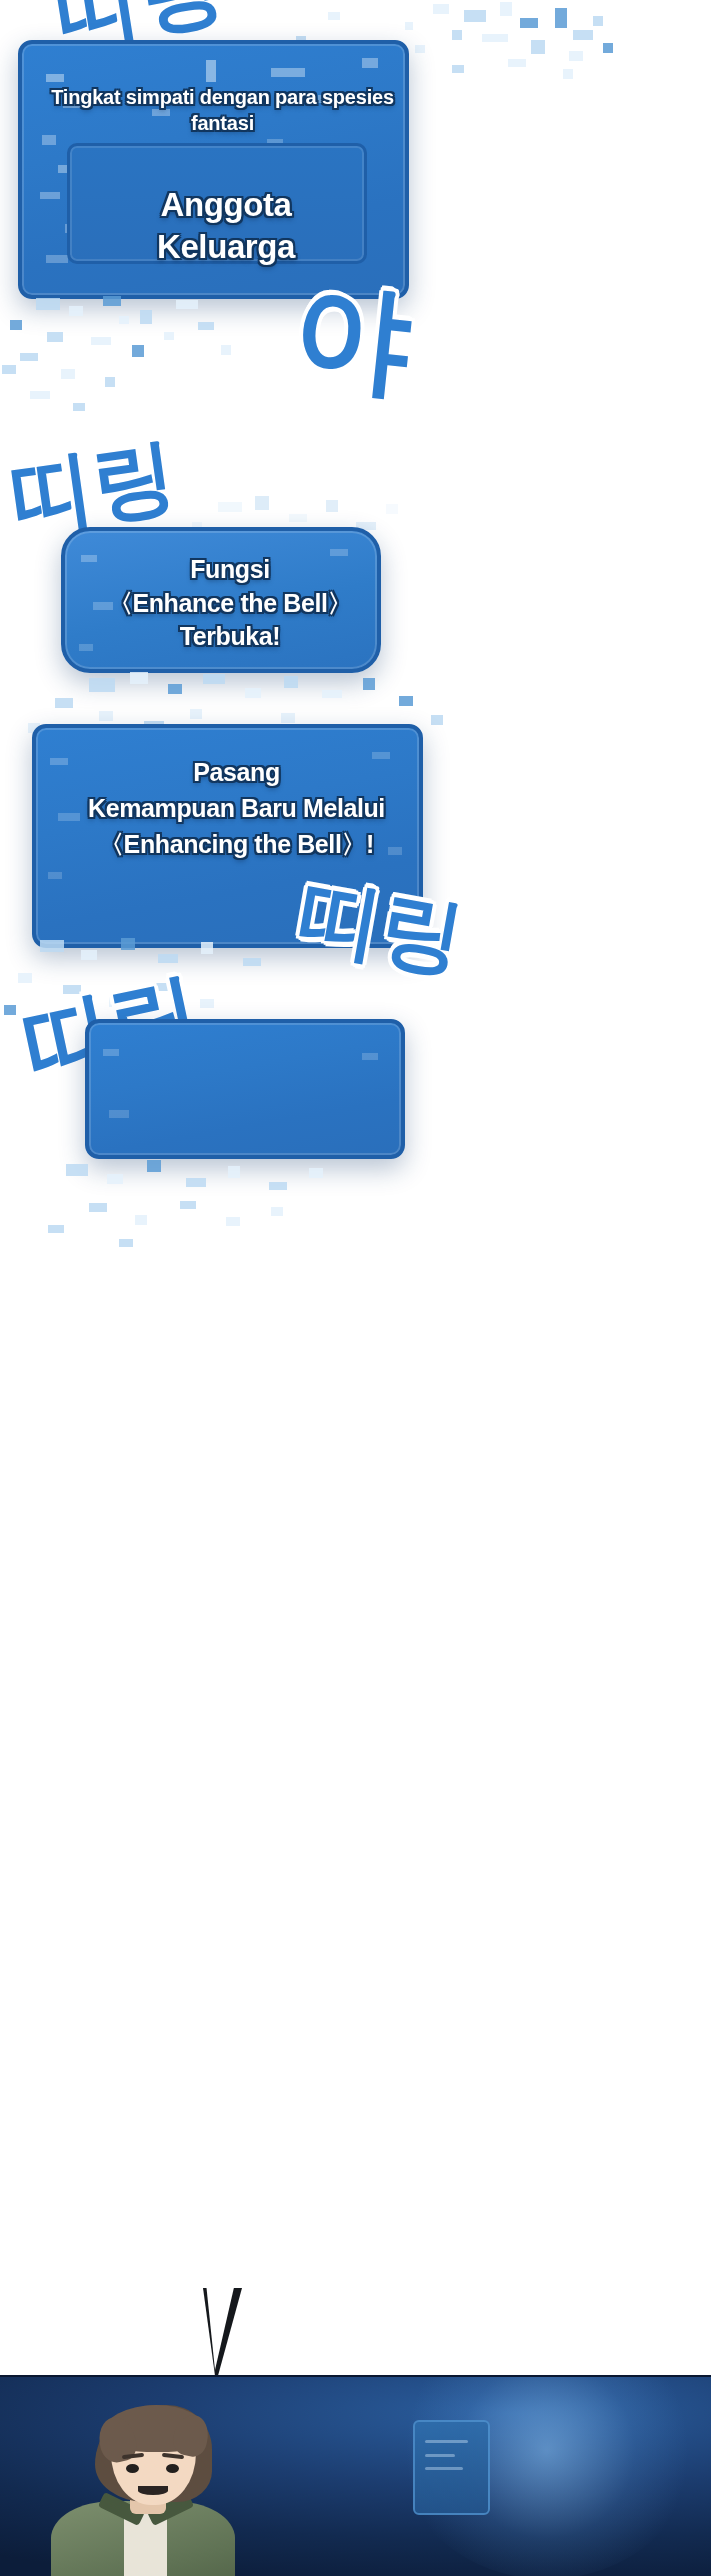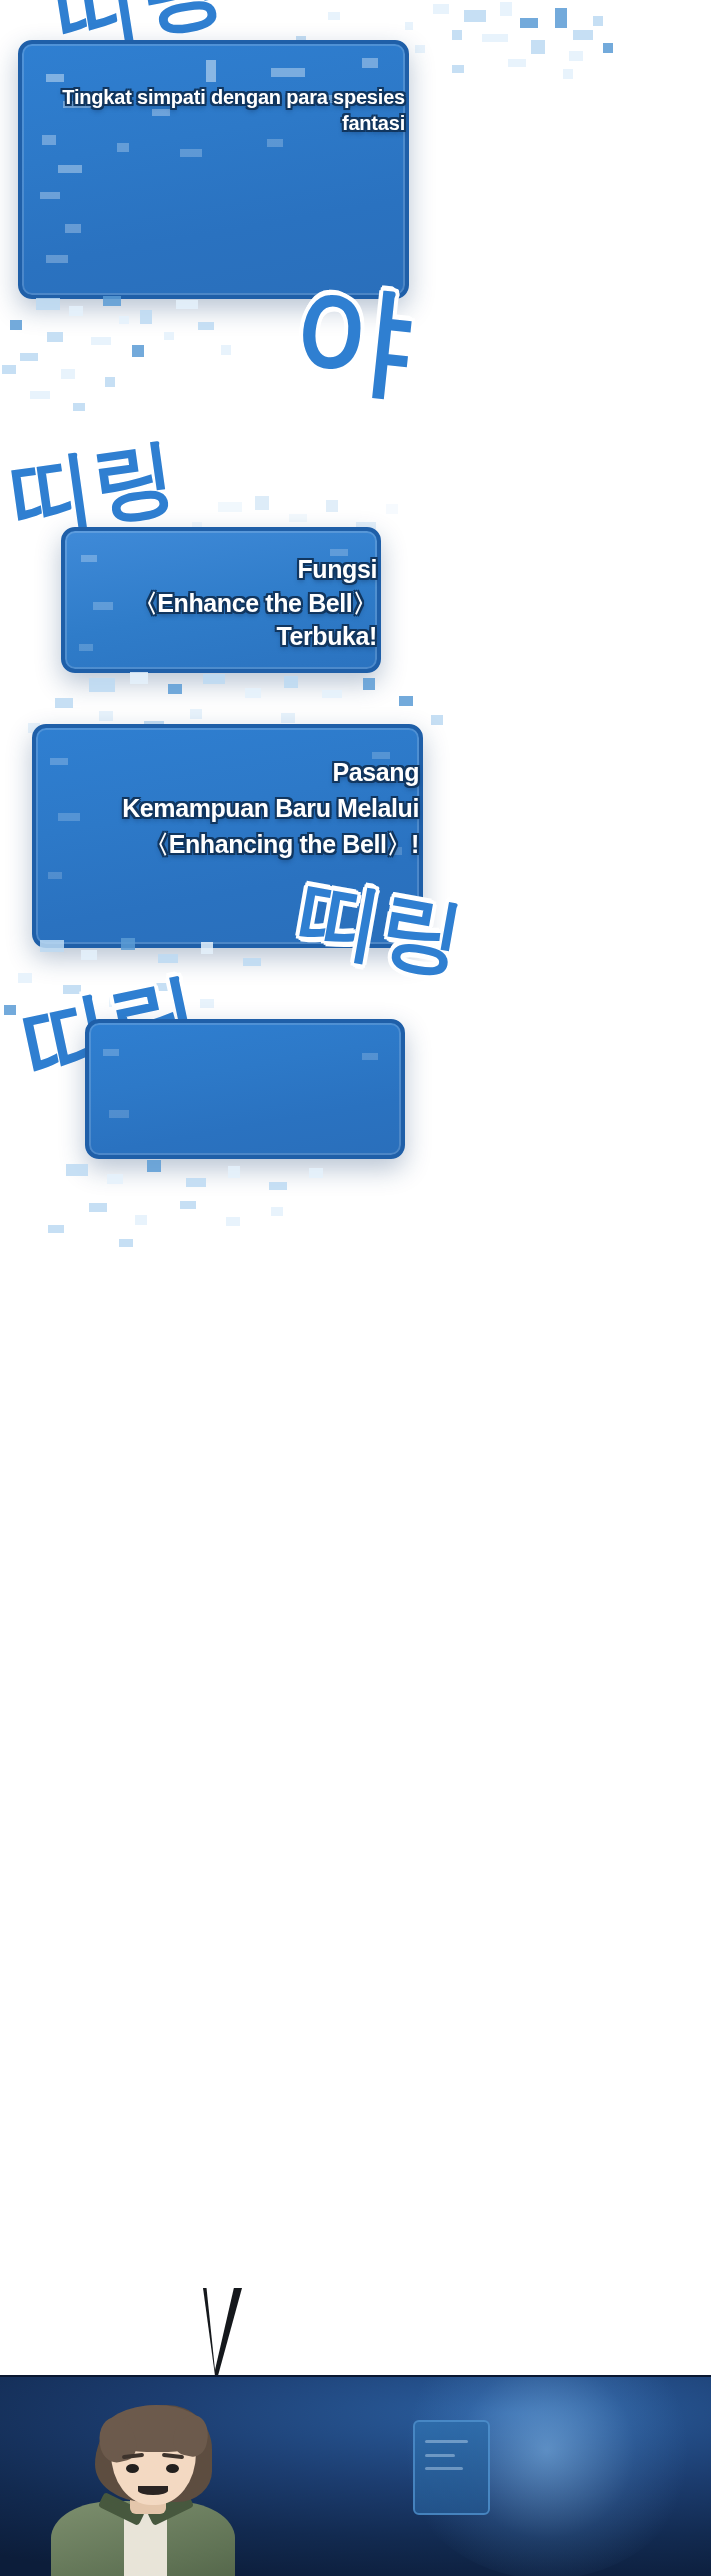--- a/index.html
+++ b/index.html
@@ -43,21 +43,21 @@
     box-shadow:0 0 0 2px rgba(255,255,255,.12) inset;
   }
 
   
   .systxt {
     position:relative;
     color:#ffffff;
     font-family:"Liberation Sans", sans-serif;
     font-weight:700;
     letter-spacing:-0.4px;
-    text-align:right;
+    text-align:center;
     line-height:1.28;
     text-shadow:
       -2px -2px 0 #11365f, 2px -2px 0 #11365f,
       -2px  2px 0 #11365f, 2px  2px 0 #11365f,
        0   -2px 0 #11365f, 0    2px 0 #11365f,
       -2px  0   0 #11365f, 2px  0   0 #11365f,
        0 3px 5px rgba(10,35,70,.55);
     white-space:pre-line;
     margin-left:18px;
   }
@@ -245,20 +245,23 @@
       <span class="px l" style="left:296px;top:51px;width:22px;height:8px;opacity:.38;"></span>
       <span class="px l" style="left:340px;top:14px;width:16px;height:10px;opacity:.40;"></span>
       <span class="px l" style="left:130px;top:65px;width:18px;height:7px;opacity:.35;"></span>
       <span class="px l" style="left:95px;top:99px;width:12px;height:9px;opacity:.30;"></span>
       <span class="px l" style="left:158px;top:105px;width:22px;height:8px;opacity:.28;"></span>
       <span class="px l" style="left:245px;top:95px;width:16px;height:8px;opacity:.26;"></span>
     </div>
 
     <div class="systxt" style="margin-top:41px;font-size:20px;letter-spacing:-0.2px;">Tingkat simpati dengan para spesies fantasi</div>
 
+    <div class="sys-inner" style="left:45px;top:99px;width:300px;height:121px;">
+      <div class="systxt" style="margin-top:38px;font-size:33px;">Anggota Keluarga</div>
+    </div>
   </div>
 
   <div class="sfx" style="left:294px;top:284px;font-size:117px;transform:rotate(6deg);">야</div>
 
   <div class="pixfield" style="left:0px;top:292px;width:415px;height:138px;">
     <span class="px" style="left:36px;top:6px;width:24px;height:12px;"></span>
     <span class="px l" style="left:69px;top:14px;width:14px;height:10px;"></span>
     <span class="px d" style="left:103px;top:4px;width:18px;height:10px;"></span>
     <span class="px" style="left:140px;top:18px;width:12px;height:14px;"></span>
     <span class="px l" style="left:176px;top:8px;width:22px;height:9px;"></span>
@@ -283,21 +286,21 @@
   <div class="pixfield" style="left:30px;top:494px;width:415px;height:178px;">
     <span class="px l" style="left:188px;top:8px;width:24px;height:10px;opacity:.5;"></span>
     <span class="px" style="left:225px;top:2px;width:14px;height:14px;opacity:.5;"></span>
     <span class="px l" style="left:259px;top:20px;width:18px;height:8px;opacity:.45;"></span>
     <span class="px" style="left:296px;top:6px;width:12px;height:12px;opacity:.45;"></span>
     <span class="px l" style="left:162px;top:28px;width:10px;height:10px;opacity:.4;"></span>
     <span class="px" style="left:326px;top:28px;width:20px;height:8px;opacity:.4;"></span>
     <span class="px l" style="left:356px;top:10px;width:12px;height:10px;opacity:.35;"></span>
   </div>
 
-  <div class="sys light" style="left:61px;top:527px;width:320px;height:146px;">
+  <div class="sys light" style="left:61px;top:527px;width:320px;height:146px;border-radius:29px;">
     <div class="pixfield" style="left:0;top:0;width:100%;height:100%;">
       <span class="px l" style="left:16px;top:24px;width:16px;height:7px;opacity:.30;"></span>
       <span class="px l" style="left:28px;top:71px;width:20px;height:8px;opacity:.26;"></span>
       <span class="px l" style="left:14px;top:113px;width:14px;height:7px;opacity:.22;"></span>
       <span class="px l" style="left:265px;top:18px;width:18px;height:7px;opacity:.25;"></span>
     </div>
     <div class="systxt" style="margin-top:22px;font-size:25px;line-height:1.34;">Fungsi
 〈Enhance the Bell〉
 Terbuka!</div>
   </div>

